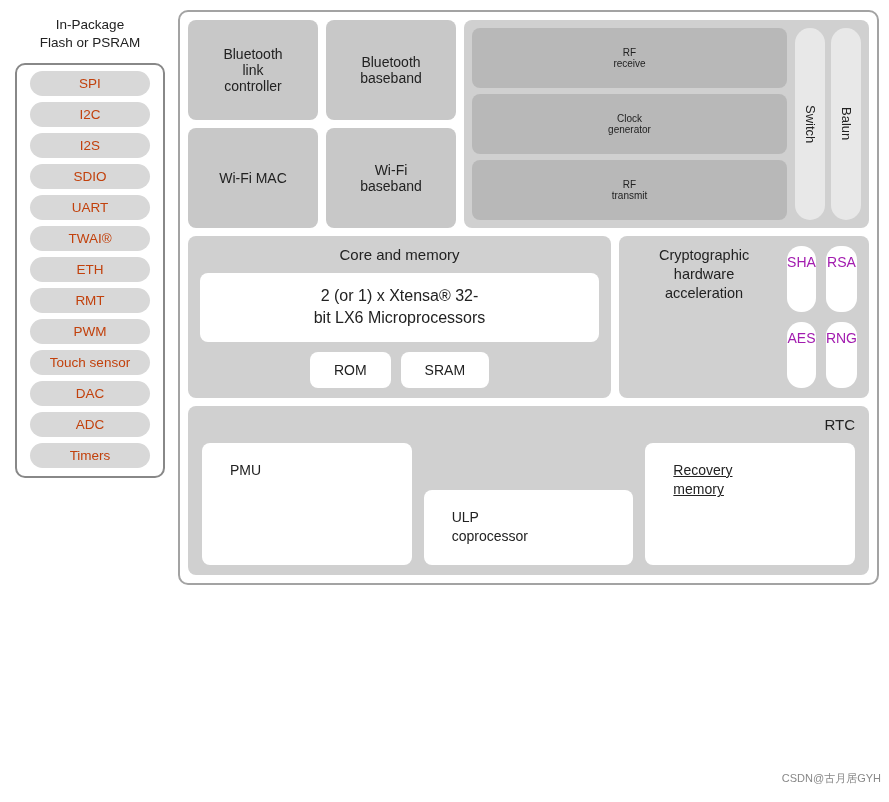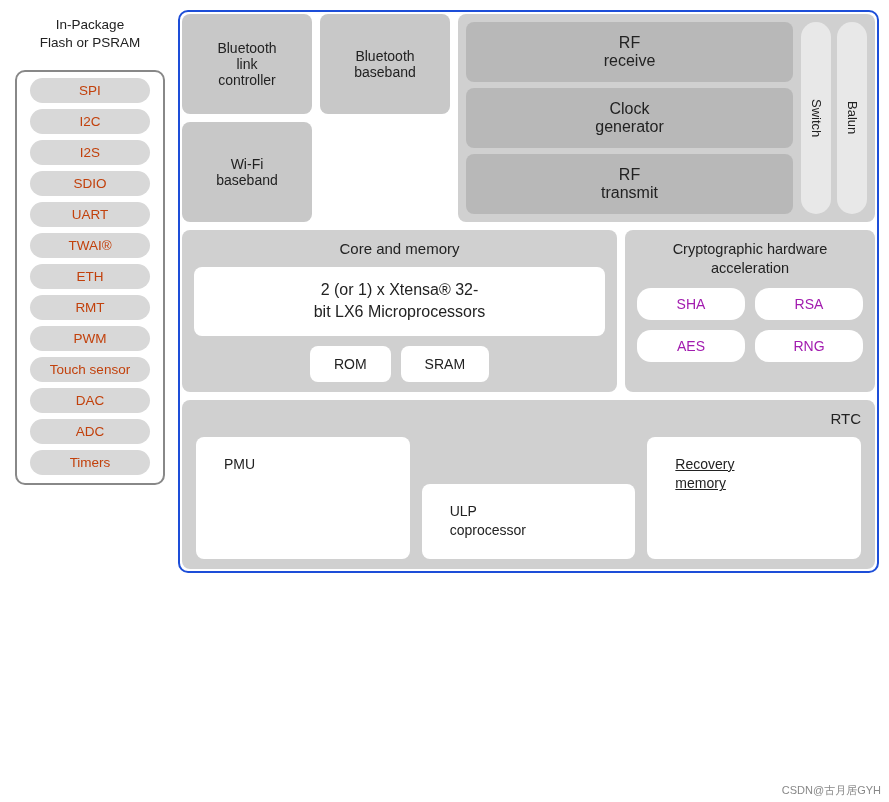--- a/index.html
+++ b/index.html
@@ -19,21 +19,21 @@
       flex-direction: row;
       gap: 8px;
       background: #fff;
     }
     
     .left-col {
       display: flex;
       flex-direction: column;
       align-items: center;
       width: 160px;
-      gap: 11px;
+      gap: 4px;
     }
     .flash-label {
       text-align: center;
       font-size: 13.5px;
       line-height: 1.3;
       padding: 6px 4px 8px 4px;
       color: #222;
     }
     .left-border-box {
       border: 2px solid #888;
@@ -56,23 +56,23 @@
     }
     
     .right-main {
       flex: 1;
       display: flex;
       flex-direction: column;
       gap: 8px;
     }
     
     .outer-box {
-      border: 2px solid #1d4ed8;
+      border: 2px solid #a3a3a3;
       border-radius: 10px;
-      padding: 2px;
+      padding: 8px;
     }
     
     .top-section {
       display: flex;
       flex-direction: row;
       gap: 8px;
     }
     
     .bt-wifi-block {
       display: flex;
@@ -118,21 +118,21 @@
       gap: 6px;
       flex: 1;
     }
     .rf-box {
       background: #b8b8b8;
       border-radius: 8px;
       display: flex;
       align-items: center;
       justify-content: center;
       text-align: center;
-      font-size: 16px;
+      font-size: 10px;
       color: #222;
       padding: 8px 6px;
       flex: 1;
     }
     .switch-balun {
       display: flex;
       flex-direction: row;
       gap: 6px;
       align-items: stretch;
     }
@@ -195,21 +195,20 @@
       color: #222;
       text-align: center;
     }
     
     .crypto-block {
       background: #d0d0d0;
       border-radius: 8px;
       padding: 10px 12px;
       flex: 0 0 250px;
       display: flex;
-      flex-direction: column;
       gap: 10px;
     }
     .crypto-title {
       font-size: 14.5px;
       text-align: center;
       color: #222;
       line-height: 1.3;
     }
     .crypto-grid {
       display: grid;
@@ -251,21 +250,21 @@
       padding: 18px 28px;
       font-size: 14px;
       color: #222;
       text-align: left;
       line-height: 1.4;
       flex: 1;
     }
     
     .watermark {
       position: absolute;
-      bottom: 4px;
+      bottom: 16px;
       right: 8px;
       font-size: 11px;
       color: #888;
     }
   </style>
 </head>
 <body>
 
 <div class="main-container" style="position:relative;">
 
@@ -298,20 +297,21 @@
 
         <div class="bt-wifi-block">
           <div class="bt-row">
             <div class="gray-box bt-ctrl" style="white-space:pre-line;">Bluetooth
 link
 controller</div>
             <div class="gray-box bt-base" style="white-space:pre-line;">Bluetooth
 baseband</div>
           </div>
           <div class="bt-row">
+            <div class="gray-box wifi-mac">Wi-Fi MAC</div>
             <div class="gray-box wifi-base" style="white-space:pre-line;">Wi-Fi
 baseband</div>
           </div>
         </div>
 
         <div class="rf-block">
           <div class="rf-inner">
             <div class="rf-box" style="white-space:pre-line;">RF
 receive</div>
             <div class="rf-box" style="white-space:pre-line;">Clock

